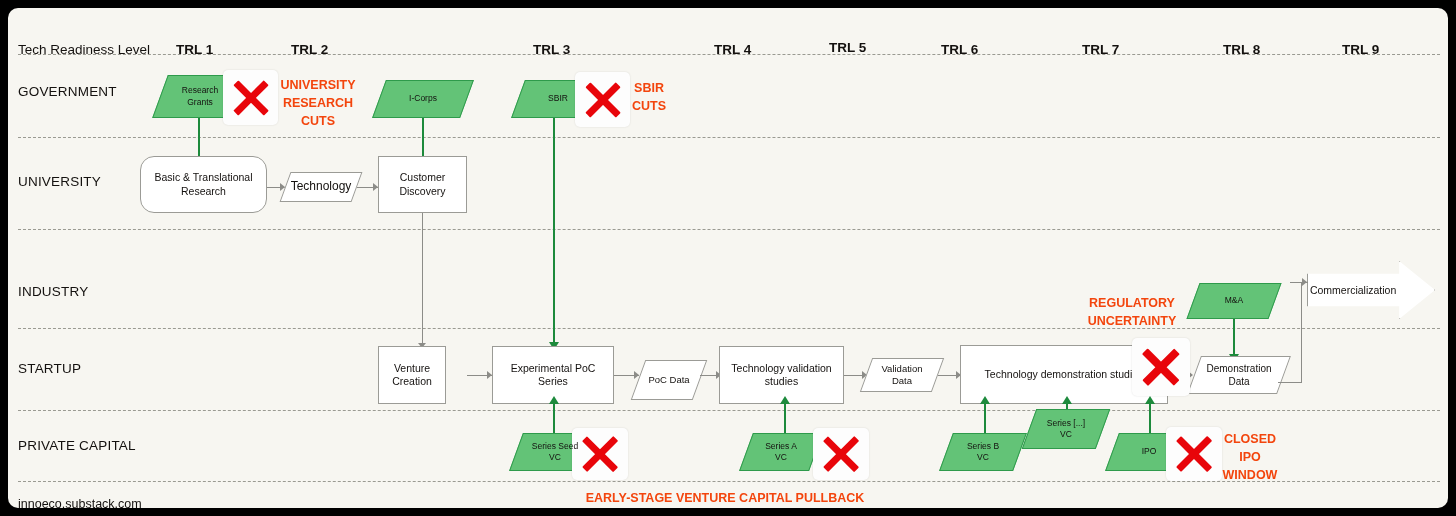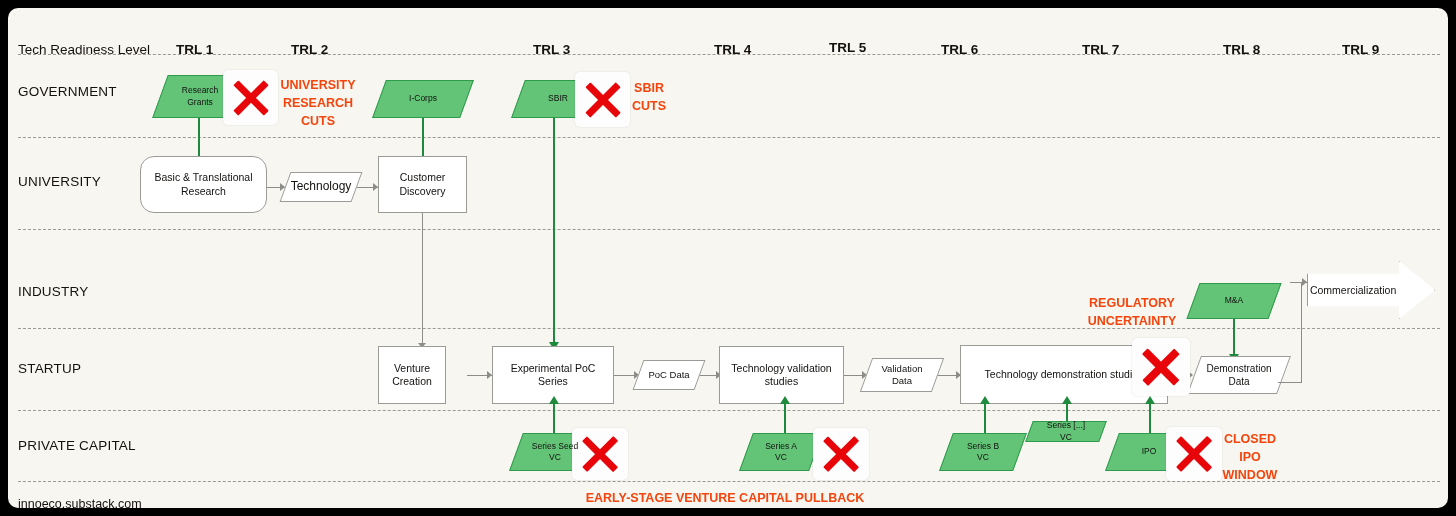--- a/index.html
+++ b/index.html
@@ -143,21 +143,21 @@
   </div>
 
   <div class="box" style="left:370px;top:338px;width:68px;height:58px;">Venture Creation</div>
   <div class="hline" style="left:459px;top:367px;width:25px;"></div>
   <div class="tiparr" style="left:479px;top:363px;"></div>
 
   <div class="box" style="left:484px;top:338px;width:122px;height:58px;">Experimental PoC Series</div>
   <div class="hline" style="left:606px;top:367px;width:25px;"></div>
   <div class="tiparr" style="left:626px;top:363px;"></div>
 
-  <div class="para white" style="left:630px;top:352px;width:62px;height:30px;">
+  <div class="para white" style="left:630px;top:352px;width:62px;height:40px;">
     <div class="skew"></div>
     <div class="inner" style="font-size:9.5px">PoC Data</div>
   </div>
   <div class="hline" style="left:692px;top:367px;width:22px;"></div>
   <div class="tiparr" style="left:708px;top:363px;"></div>
 
   <div class="box" style="left:711px;top:338px;width:125px;height:58px;">Technology validation studies</div>
   <div class="hline" style="left:836px;top:367px;width:23px;"></div>
   <div class="tiparr" style="left:854px;top:363px;"></div>
 
@@ -212,21 +212,21 @@
       </div>
 
   <div class="garrow up" style="left:976px;top:396px;height:31px;"></div>
   <div class="para green" style="left:938px;top:425px;width:74px;height:38px;">
     <div class="skew"></div>
     <div class="inner" style="white-space:pre-line">Series B
 VC</div>
   </div>
 
   <div class="garrow up" style="left:1058px;top:396px;height:31px;"></div>
-  <div class="para green" style="left:1021px;top:413px;width:74px;height:21px;text-align:center;">
+  <div class="para green" style="left:1021px;top:401px;width:74px;height:40px;text-align:center;">
     <div class="skew"></div>
     <div class="inner" style="white-space:pre-line">Series [...]
 VC</div>
   </div>
 
   <div class="garrow up" style="left:1141px;top:396px;height:31px;"></div>
   <div class="para green" style="left:1104px;top:425px;width:74px;height:38px;">
     <div class="skew"></div>
     <div class="inner" style="white-space:pre-line">IPO</div>
   </div>

